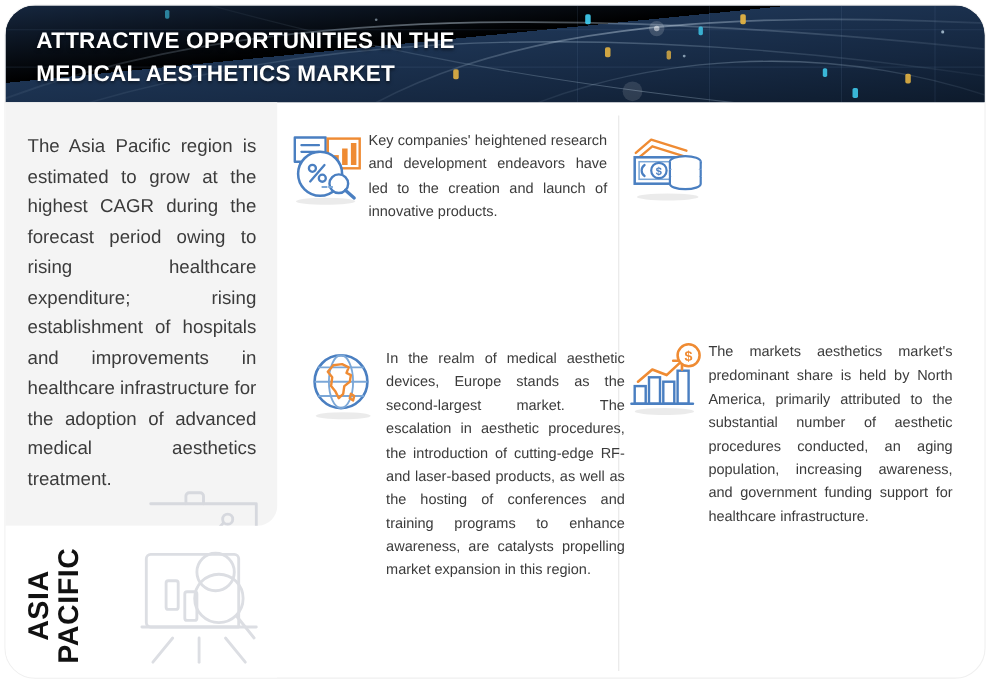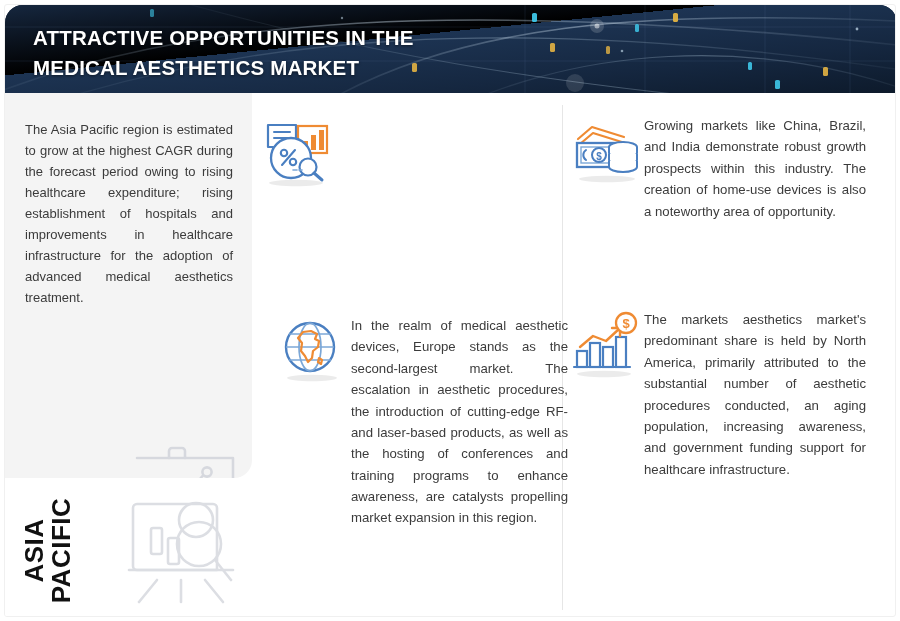--- a/index.html
+++ b/index.html
@@ -8,21 +8,21 @@
     background: #ffffff;
     font-family: "Liberation Sans", sans-serif;
     overflow: hidden;
   }
 
   #card {
     position: absolute;
     left: 4px; top: 4px;
     width: 892px; height: 613px;
     background: #ffffff;
-    border-radius: 3px;
+    border-radius: 28px;
     border: 1px solid #f0f0f0;
     overflow: hidden;
   }
 
   
   #header {
     position: absolute;
     left: 0; top: 0;
     width: 892px; height: 88px;
     border-radius: 18px 18px 0 0;
@@ -54,21 +54,21 @@
     position: absolute;
     left: 0; top: 88px;
     width: 247px; height: 385px;
     background: #f4f4f4;
     border-radius: 0 0 18px 0;
   }
   #left-text {
     position: absolute;
     left: 20px; top: 26px;
     width: 208px;
-    font-size: 13px;
+    font-size: 17px;
     line-height: 1.62;
     color: #3b3b3b;
     text-align: justify;
     text-align-last: left;
   }
   #left-watermark {
     position: absolute;
     left: 128px; top: 352px;
     width: 110px; height: 85px;
     opacity: 0.95;
@@ -273,20 +273,21 @@
         <g fill="#ffffff" stroke="#4a7fc1" stroke-width="2.2">
           <circle cx="45" cy="50" r="8.5"></circle>
         </g>
         <line x1="51" y1="56" x2="59" y2="63" stroke="#4a7fc1" stroke-width="3" stroke-linecap="round"></line>
         <g stroke="#7ba7d7" stroke-width="1.6" stroke-linecap="round">
           <line x1="30" y1="53" x2="34" y2="53"></line>
           <line x1="36" y1="53" x2="39" y2="53"></line>
         </g>
         <ellipse cx="33" cy="66" rx="27" ry="3.2" fill="#000000" opacity="0.08"></ellipse>
       </svg>
+      <div class="cell-text">Key companies' heightened research and development endeavors have led to the creation and launch of innovative products.</div>
     </div>
 
     <div class="cell" id="cell-mid-2">
       <svg class="cell-icon" viewBox="0 0 70 70">
         <circle cx="31" cy="32" r="24" fill="#ffffff" stroke="#4a7fc1" stroke-width="2.4"></circle>
         <g fill="none" stroke="#7ba7d7" stroke-width="1.7">
           <ellipse cx="31" cy="32" rx="11" ry="24"></ellipse>
           <line x1="7" y1="32" x2="55" y2="32"></line>
           <path d="M10,19 H52"></path>
           <path d="M10,45 H52"></path>
@@ -320,21 +321,20 @@
         </g>
 
         <g fill="#ffffff" stroke="#4a7fc1" stroke-width="2">
           <ellipse cx="51" cy="32" rx="14" ry="5"></ellipse>
           <path d="M37,32 v6 a14,5 0 0 0 28,0 v-6"></path>
           <path d="M37,39 v6 a14,5 0 0 0 28,0 v-6"></path>
           <path d="M37,46 v6 a14,5 0 0 0 28,0 v-6"></path>
         </g>
         <ellipse cx="35" cy="64" rx="28" ry="3.2" fill="#000000" opacity="0.08"></ellipse>
       </svg>
-      <div class="cell-text">Growing markets like China, Brazil, and India demonstrate robust growth prospects within this industry. The creation of home-use devices is also a noteworthy area of opportunity.</div>
     </div>
 
     <div class="cell" id="cell-right-2">
       <svg class="cell-icon" viewBox="0 0 70 70">
         <g fill="#ffffff" stroke="#4a7fc1" stroke-width="2.2">
           <rect x="5" y="42" width="10" height="16"></rect>
           <rect x="18" y="34" width="10" height="24"></rect>
           <rect x="31" y="38" width="10" height="20"></rect>
           <rect x="44" y="28" width="10" height="30"></rect>
         </g>

